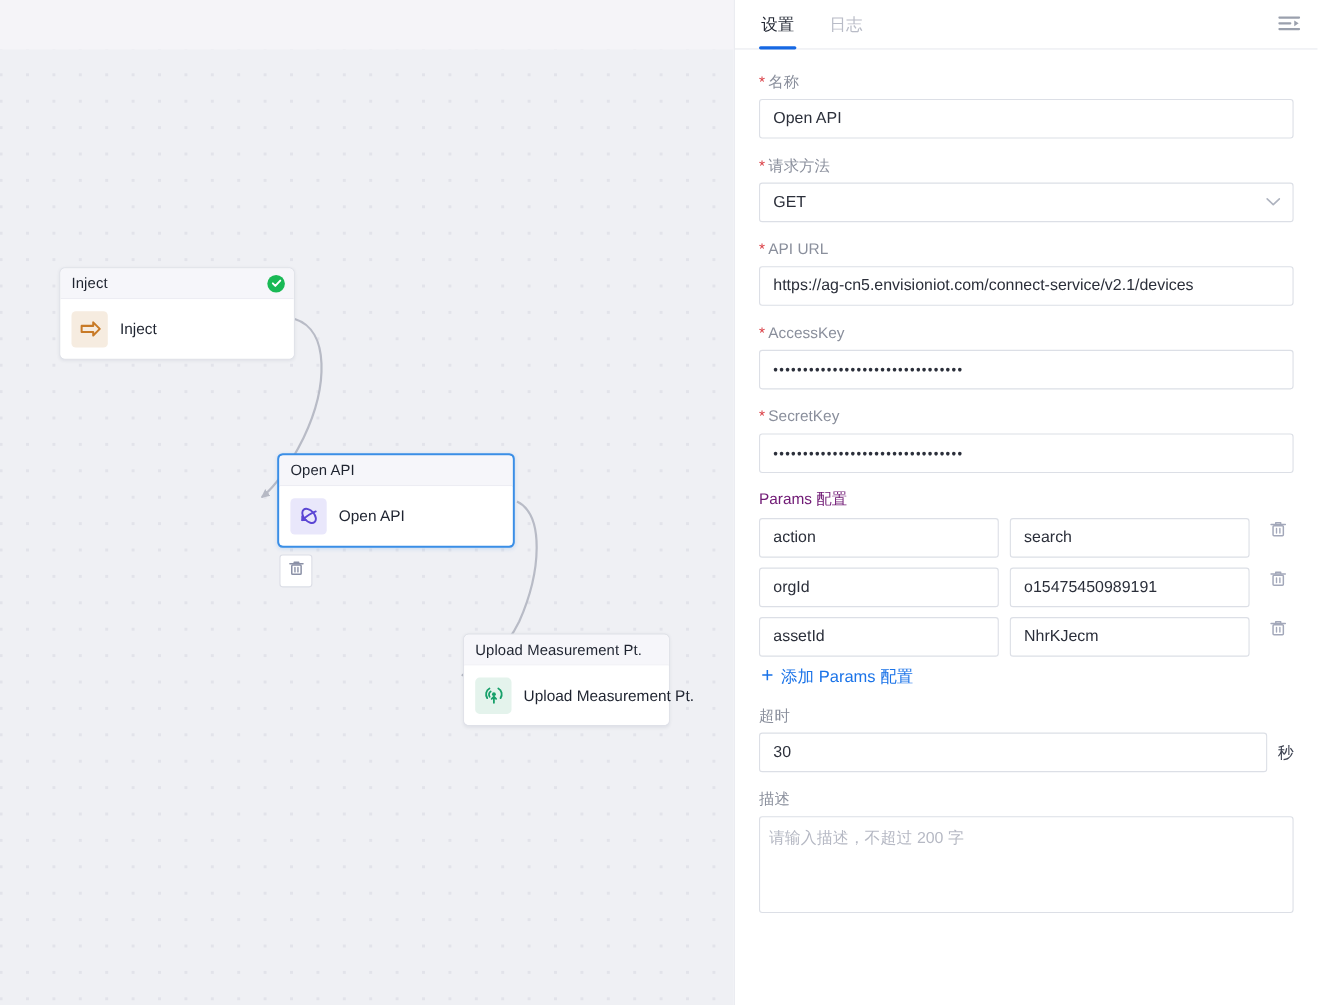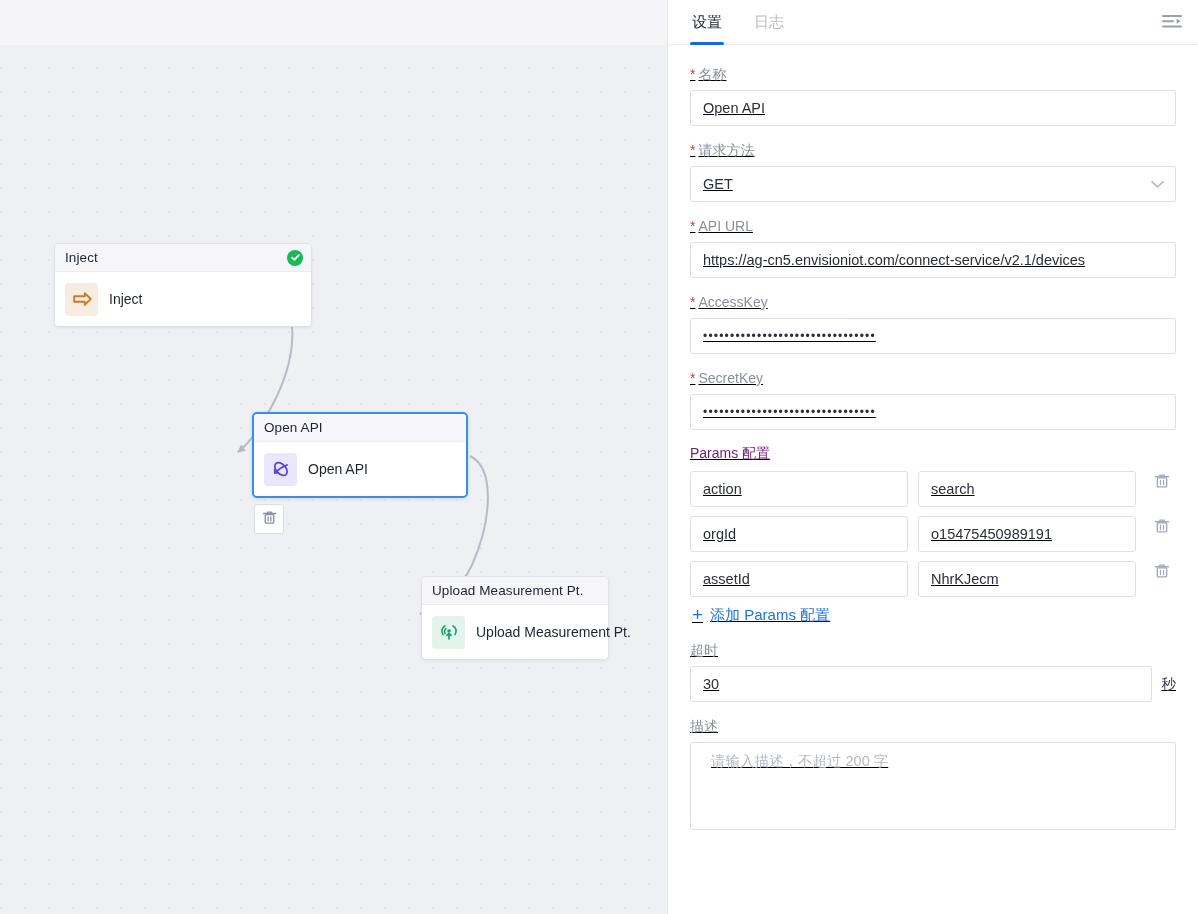--- a/index.html
+++ b/index.html
@@ -140,21 +140,20 @@
     position: absolute; right: 14px; top: 50%; transform: translateY(-50%);
     width: 24px; height: 24px;
     display: flex; align-items: center; justify-content: center;
     cursor: pointer;
   }
 
   .panel-body {
     flex: 1 1 auto;
     overflow: hidden;
     padding: 20px 22px 0 22px;
-    text-decoration: underline;
   }
 
   .field { margin-bottom: 15px; }
   .field-label {
     font-size: 14px;
     color: #8a8f9c;
     margin-bottom: 7px;
     line-height: 18px;
     white-space: nowrap;
   }
@@ -215,21 +214,21 @@
 
   .inline-field { display: flex; align-items: center; gap: 10px; }
   .inline-field .input { flex: 1 1 auto; }
   .unit { font-size: 14.5px; color: #3c4150; flex: 0 0 auto; }
 
   .textarea {
     width: 100%;
     height: 88px;
     border: 1px solid #dcdfe6;
     border-radius: 3px;
-    padding: 9px 20px;
+    padding: 9px 8px;
     font-size: 14.5px;
     color: #b6b9c4;
     background: #fff;
     cursor: text;
     overflow: hidden;
   }
 </style>
 </head>
 <body>
 
@@ -244,21 +243,21 @@
         <marker id="arrowGrey" markerWidth="9" markerHeight="9" refX="7" refY="4.5" orient="auto" markerUnits="userSpaceOnUse">
           <path d="M0,0.6 L8,4.5 L0,8.4 Z" fill="#b6b9c4"></path>
         </marker>
       </defs>
 
       <path d="M268,290 C300,300 298,352 276,398 C264,422 252,441 238,452" fill="none" stroke="#b8bbc6" stroke-width="2" marker-end="url(#arrowGrey)"></path>
 
       <path d="M470,456 C495,468 492,520 472,565 C458,594 436,608 420,614" fill="none" stroke="#b8bbc6" stroke-width="2" marker-end="url(#arrowGrey)"></path>
     </svg>
 
-    <div class="node" style="left:54px; top:243px; width:258px;">
+    <div class="node" style="left:54px; top:243px; width:214px;">
       <div class="node-head">
         <span class="node-head-title">Inject</span>
         <span class="node-badge">
           <svg width="11" height="11" viewBox="0 0 12 12">
             <path d="M2.2,6.1 L4.7,8.6 L9.6,3.4" fill="none" stroke="#ffffff" stroke-width="1.9" stroke-linecap="round" stroke-linejoin="round"></path>
           </svg>
         </span>
       </div>
       <div class="node-body">
         <span class="node-icon inject">

